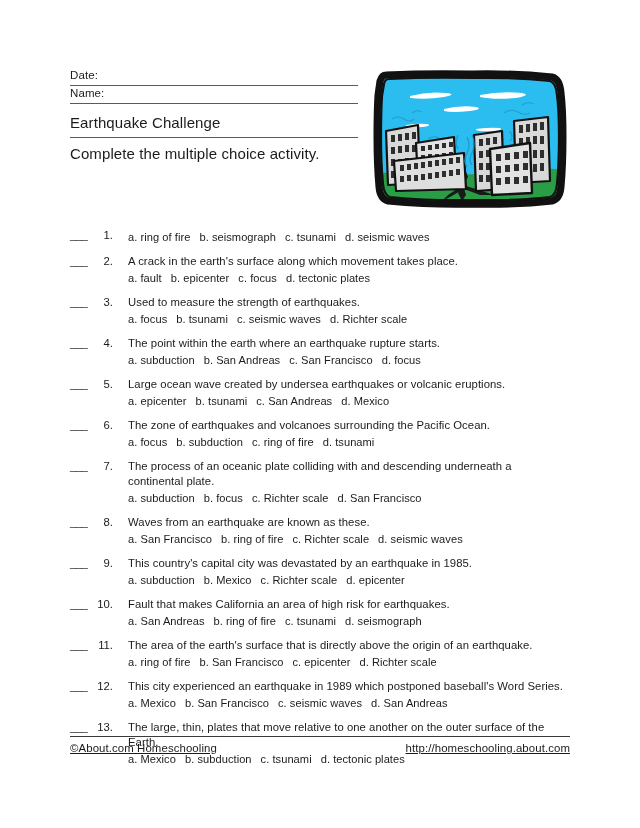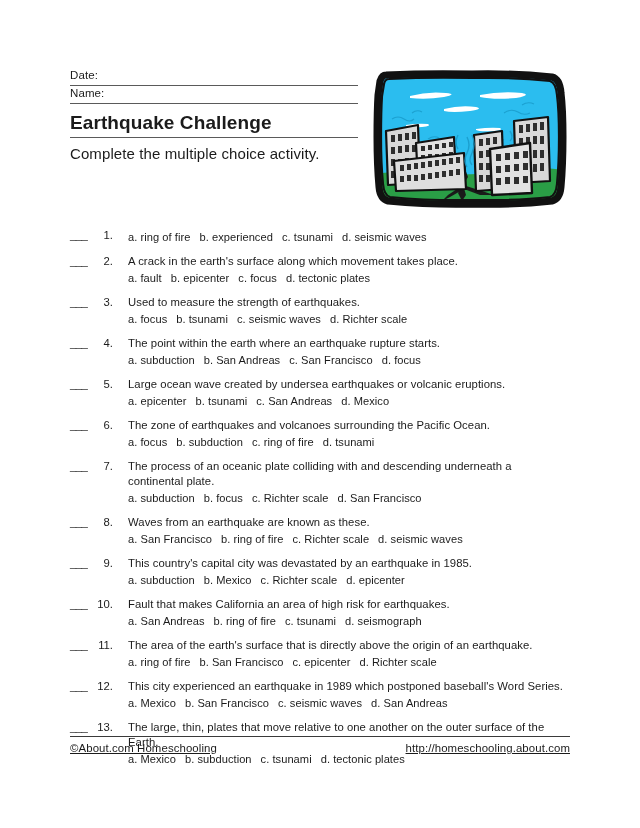--- a/index.html
+++ b/index.html
@@ -38,24 +38,24 @@
     font-size: 11.5px;
     line-height: 15px;
     letter-spacing: .1px;
   }
   .title-row {
     border-bottom: 1.2px solid #5a5a5a;
     padding-top: 6px;
     padding-bottom: 1px;
   }
   .worksheet-title {
-    font-size: 19px;
+    font-size: 15px;
     line-height: 26px;
     letter-spacing: .1px;
-    font-weight: 700;
+    font-weight: 400;
   }
   .subtitle {
     position: absolute;
     left: 70px;
     top: 145px;
     font-size: 15px;
     letter-spacing: .1px;
   }
 
   
@@ -331,21 +331,21 @@
                Q187,99 187,72 Q187,45 185,30 Q184,18 178,16
                Q140,12 100,13 Q57,12 17,14 Z" fill="none" stroke="#111111" stroke-width="2.2"></path>
     </svg>
   </div>
 
   <div class="questions">
       <div class="q-item">
         <div class="q-blank">___</div>
         <div class="q-num">1.</div>
         <div class="q-body">
-          <div class="q-choices"><span class="choice">a. ring of fire</span><span class="choice">b. experienced</span><span class="choice">c. tsunami</span><span class="choice">d. seismic waves</span></div>
+          <div class="q-choices"><span class="choice">a. ring of fire</span><span class="choice">b. seismograph</span><span class="choice">c. tsunami</span><span class="choice">d. seismic waves</span></div>
         </div>
       </div>
       <div class="q-item">
         <div class="q-blank">___</div>
         <div class="q-num">2.</div>
         <div class="q-body">
           <div class="q-text">A crack in the earth's surface along which movement takes place.</div>
           <div class="q-choices"><span class="choice">a. fault</span><span class="choice">b. epicenter</span><span class="choice">c. focus</span><span class="choice">d. tectonic plates</span></div>
         </div>
       </div>

